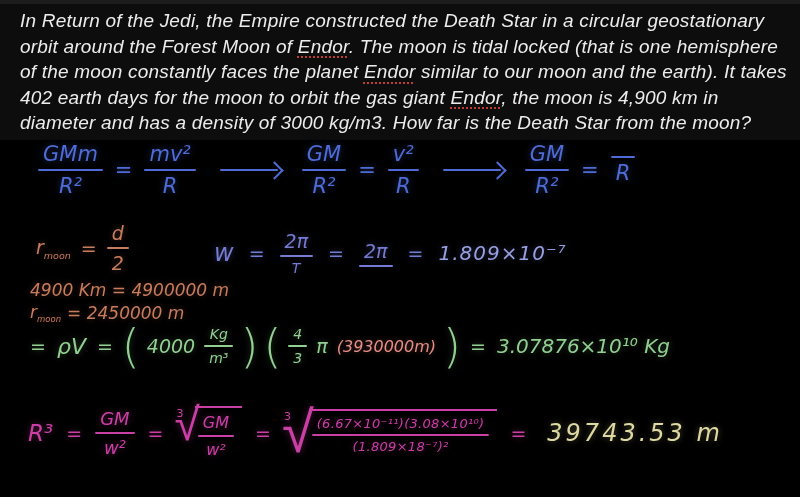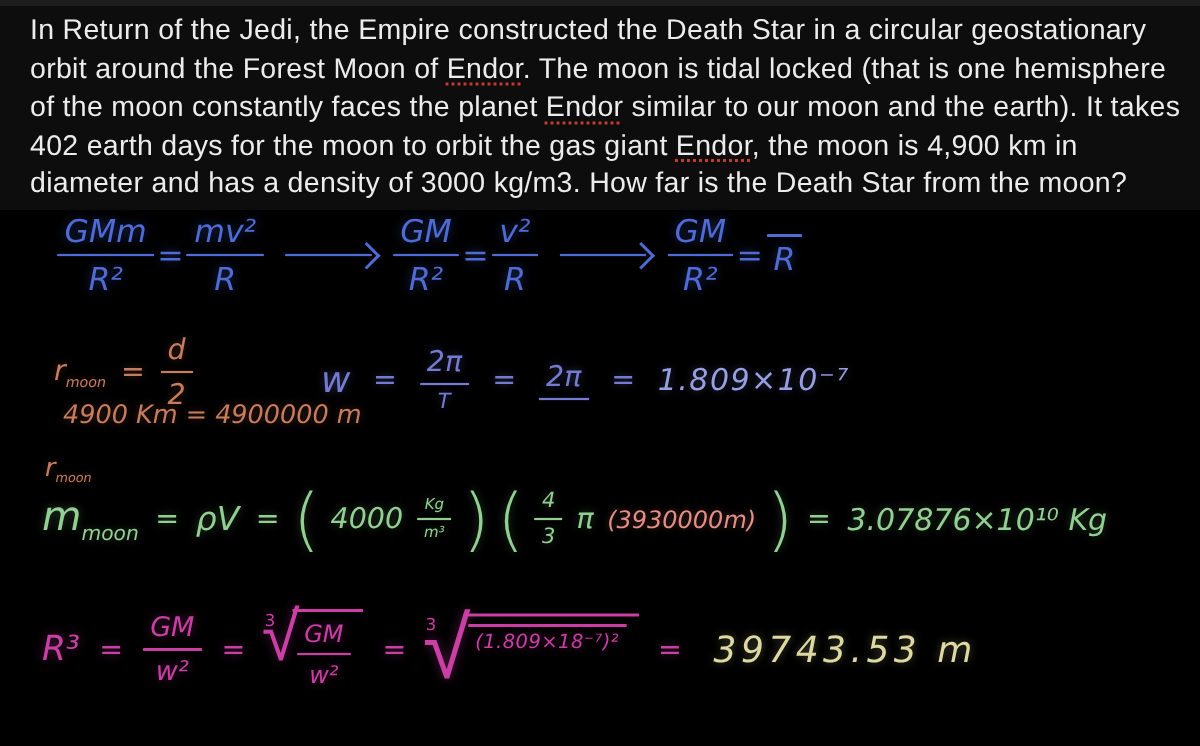--- a/index.html
+++ b/index.html
@@ -3,21 +3,21 @@
 <meta charset="utf-8">
 <style>
   * { margin:0; padding:0; box-sizing:border-box; }
   html,body { background:#000; }
   body {
     width:800px; height:497px; position:relative; overflow:hidden;
     font-family:"DejaVu Sans", sans-serif;
   }
   .stage { position:absolute; inset:0; width:800px; height:497px; background:var(--background,#000); }
   .top-strip { position:absolute; left:0; top:0; width:800px; height:4px; background:#1c1c1c; }
-  .text-panel { position:absolute; left:0; top:4px; width:800px; height:136px; background:var(--panel,#0d0d0d); }
+  .text-panel { position:absolute; left:0; top:4px; width:800px; height:136px; background:var(--panel,#0d0d0d);font-style:italic; }
   .problem {
     position:absolute; left:20px; top:4px; width:768px;
     font-family:"Liberation Sans", sans-serif;
     font-size:19px; line-height:25.5px; letter-spacing:.2px;
     color:var(--problem-text,#ececec); font-weight:400;
   }
   .misspelled {
     text-decoration-line:underline; text-decoration-style:dotted;
     text-decoration-color:var(--spellcheck-underline,#c23b2e);
     text-decoration-thickness:2px; text-underline-offset:4px;
@@ -48,32 +48,32 @@
   .blue   { color:var(--blue,#4f6bd6);   text-shadow:0 0 7px rgba(80,110,230,.45); }
   .salmon { color:var(--salmon,#c77c5e); text-shadow:0 0 6px rgba(200,120,90,.35); }
   .peri   { color:var(--periwinkle,#767bd2); text-shadow:0 0 6px rgba(120,125,215,.4); }
   .lav    { color:var(--lavender,#99a0e0);text-align:center; }
   .green  { color:var(--green,#93cf93);  text-shadow:0 0 6px rgba(140,205,140,.35); }
   .pink   { color:var(--pink,#e58e86);   text-shadow:0 0 5px rgba(230,140,130,.35); }
   .magenta{ color:var(--magenta,#c93fa4);text-shadow:0 0 7px rgba(200,60,165,.45); }
   .yellow { color:var(--yellow,#ded9a2); text-shadow:0 0 6px rgba(220,215,160,.35); }
 
   
-  #row-gravity   { left:38px;  top:142px; font-size:21px; }
+  #row-gravity   { left:38px;  top:142px; font-size:21px; gap:10px; }
   #radius-line1  { left:36px;  top:222px; font-size:19px; gap:8px; }
-  #radius-line2  { left:30px;  top:267px; font-size:17px;margin-left:12px; }
+  #radius-line2  { left:30px;  top:280px; font-size:17px; }
   #radius-line3  { left:30px;  top:302px; font-size:17px; gap:6px; }
   #row-omega     { left:214px; top:230px; font-size:19px; gap:13px; }
   #row-omega .w-symbol { font-size:24px; }
   #row-omega .den { font-size:14px; letter-spacing:.5px; }
   #row-omega .omega-result { font-size:20px; letter-spacing:1px; }
   #row-mass      { left:28px;  top:326px; font-size:19px; gap:9px; }
   #row-mass .m-symbol { font-size:27px; }
   #row-mass .rho { font-size:22px; }
-  #row-mass .unit-frac { font-size:10px;text-align:right; }
+  #row-mass .unit-frac { font-size:14px;text-align:right; }
   #row-mass .unit-frac .bar, #vol-frac .bar { border-top-width:2px; }
   #row-mass .vol-frac { font-size:14px; }
   #row-mass .radius-inline { font-size:16px; }
   #row-mass .mass-result { font-size:20px; }
   #row-final     { left:28px;  top:406px; font-size:19px; gap:11px; }
   #row-final .r3 { font-size:23px;text-align:center; }
   #row-final .frac-med { font-size:18px; }
   #row-final .frac-small { font-size:16px; }
   #row-final .frac-tiny { font-size:13px; letter-spacing:.3px; }
   #row-final .final-answer { font-size:24px; letter-spacing:3px; margin-left:8px; }
@@ -132,41 +132,41 @@
       <span class="num">d</span>
       <span class="bar"></span>
       <span class="den">2</span>
     </span>
   </div>
   <div class="eqrow salmon" id="radius-line2">
     <span>4900 Km = 4900000 m</span>
   </div>
   <div class="eqrow salmon" id="radius-line3">
     <span><span>r</span><span class="subscript">moon</span></span>
+    <span>= 2450000 m</span>
   </div>
 
   <div class="eqrow peri" id="row-omega">
     <span class="w-symbol">w</span>
     <span class="op">=</span>
     <span class="frac">
       <span class="num">2π</span>
       <span class="bar"></span>
       <span class="den">T</span>
     </span>
     <span class="op">=</span>
     <span class="frac">
       <span class="num">2π</span>
       <span class="bar"></span>
     </span>
     <span class="op">=</span>
     <span class="omega-result lav">1.809×10⁻⁷</span>
   </div>
 
   <div class="eqrow green" id="row-mass">
-    <span class="m-symbol"><span>m</span><span class="subscript">moon</span></span>
     <span class="op">=</span>
     <span class="rho">ρV</span>
     <span class="op">=</span>
     <span class="bigparen">(</span>
     <span>4000</span>
     <span class="frac unit-frac">
       <span class="num">Kg</span>
       <span class="bar"></span>
       <span class="den">m³</span>
     </span>
@@ -203,20 +203,21 @@
           <span class="den">w²</span>
         </span>
       </span>
     </span>
     <span class="op">=</span>
     <span class="root root-big">
       <span class="root-idx">3</span>
       <span class="root-sign">√</span>
       <span class="root-body">
         <span class="frac frac-tiny">
+          <span class="num">(6.67×10⁻¹¹)(3.08×10¹⁰)</span>
           <span class="bar"></span>
           <span class="den">(1.809×18⁻⁷)²</span>
         </span>
       </span>
     </span>
     <span class="op">=</span>
     <span class="final-answer yellow">39743.53 m</span>
   </div>
 </div>
 

